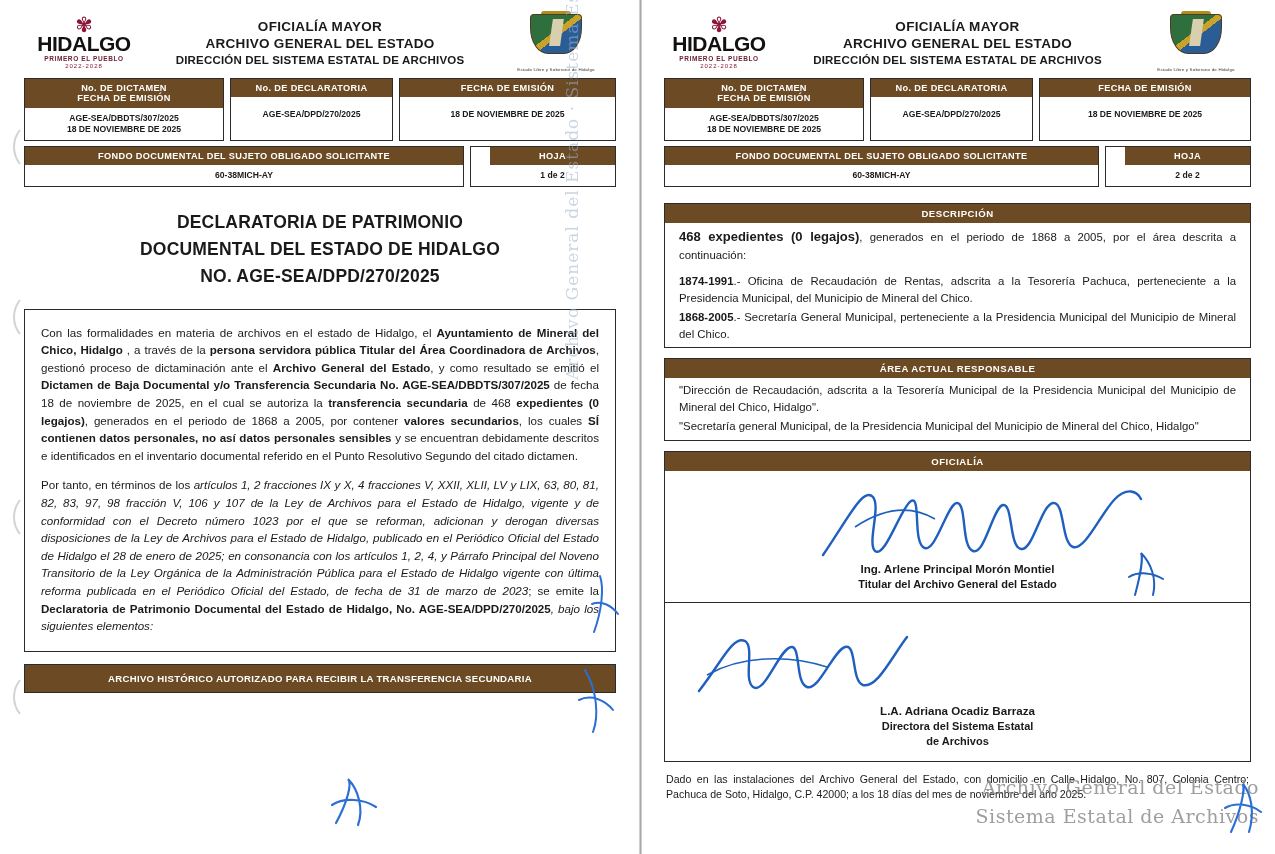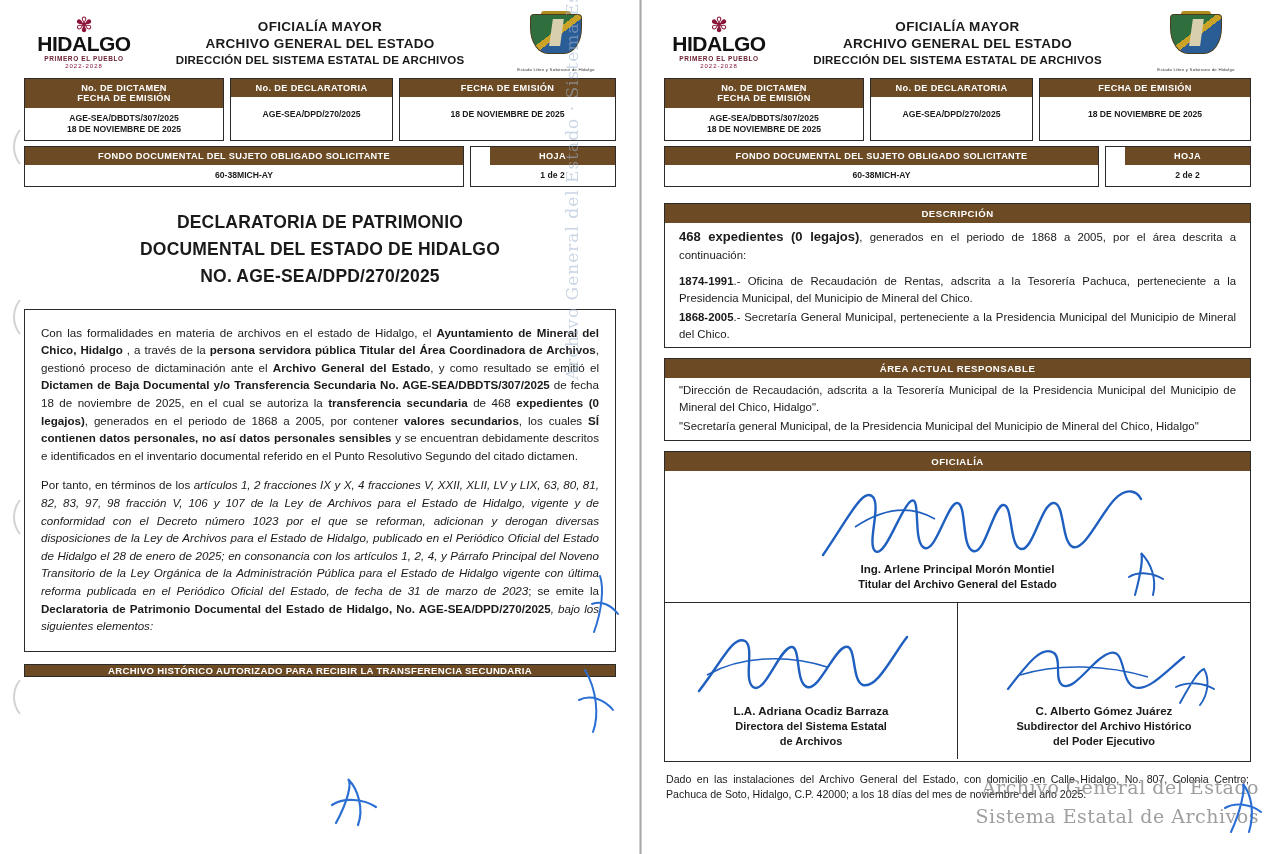--- a/index.html
+++ b/index.html
@@ -179,21 +179,21 @@
   .foot-box {
     margin: 12px 6px 0 6px;
     border: 1.4px solid #2b2b2b;
   }
   .foot-head {
     background: #6b4a24;
     color: #fff;
     font-size: 9.6px;
     font-weight: bold;
     text-align: center;
-    padding: 0;
+    padding: 8px;
     letter-spacing: .3px;
   }
   .foot-body {
     text-align: center;
     font-size: 11.4px;
     font-weight: bold;
     padding: 7px 4px;
   }
 
   
@@ -486,34 +486,20 @@
             <svg class="ink" style="left:28px; top:18px;" width="230" height="85" viewBox="0 0 230 85">
               <path d="M6 70 C28 42, 40 14, 52 20 C62 26, 50 58, 60 66 C72 74, 86 28, 98 26 C108 24, 102 62, 114 66 C126 70, 140 30, 152 26 C164 22, 158 60, 170 64 C184 68, 200 34, 214 16" stroke="#1f5fbf" stroke-width="2.4" fill="none" stroke-linecap="round" stroke-linejoin="round"></path>
               <path d="M14 54 C50 34, 96 34, 134 46" stroke="#1f5fbf" stroke-width="1.5" fill="none"></path>
             </svg>
             <div class="sig-name">
               <div class="nm">L.A. Adriana Ocadiz Barraza</div>
               <div class="rl">Directora del Sistema Estatal</div>
               <div class="rl">de Archivos</div>
             </div>
           </div>
-          <div class="sig-cell">
-            <svg class="ink" style="left:40px; top:26px;" width="210" height="80" viewBox="0 0 210 80">
-              <path d="M10 60 C30 34, 44 16, 56 24 C64 30, 56 50, 64 56 C76 64, 96 28, 112 24 C128 20, 122 52, 136 58 C150 64, 170 40, 186 28" stroke="#1f5fbf" stroke-width="2.2" fill="none" stroke-linecap="round" stroke-linejoin="round"></path>
-              <path d="M22 46 C60 34, 110 36, 150 48" stroke="#1f5fbf" stroke-width="1.4" fill="none"></path>
-            </svg>
-            <svg class="ink" style="left:216px; top:62px;" width="44" height="46" viewBox="0 0 44 46">
-              <path d="M6 38 C16 20, 24 6, 30 4 C36 14, 34 30, 26 40 M2 22 C14 16, 30 18, 40 24" stroke="#1f5fbf" stroke-width="1.9" fill="none" stroke-linecap="round"></path>
-            </svg>
-            <div class="sig-name">
-              <div class="nm">C. Alberto Gómez Juárez</div>
-              <div class="rl">Subdirector del Archivo Histórico</div>
-              <div class="rl">del Poder Ejecutivo</div>
-            </div>
-          </div>
         </div>
 
       </div>
     </div>
 
     <div class="closing">Dado en las instalaciones del Archivo General del Estado, con domicilio en Calle Hidalgo, No. 807, Colonia Centro; Pachuca de Soto, Hidalgo, C.P. 42000; a los 18 días del mes de noviembre del año 2025.</div>
 
     <div class="stamp">
       <div>Archivo General del Estado</div>
       <div>Sistema Estatal de Archivos</div>

